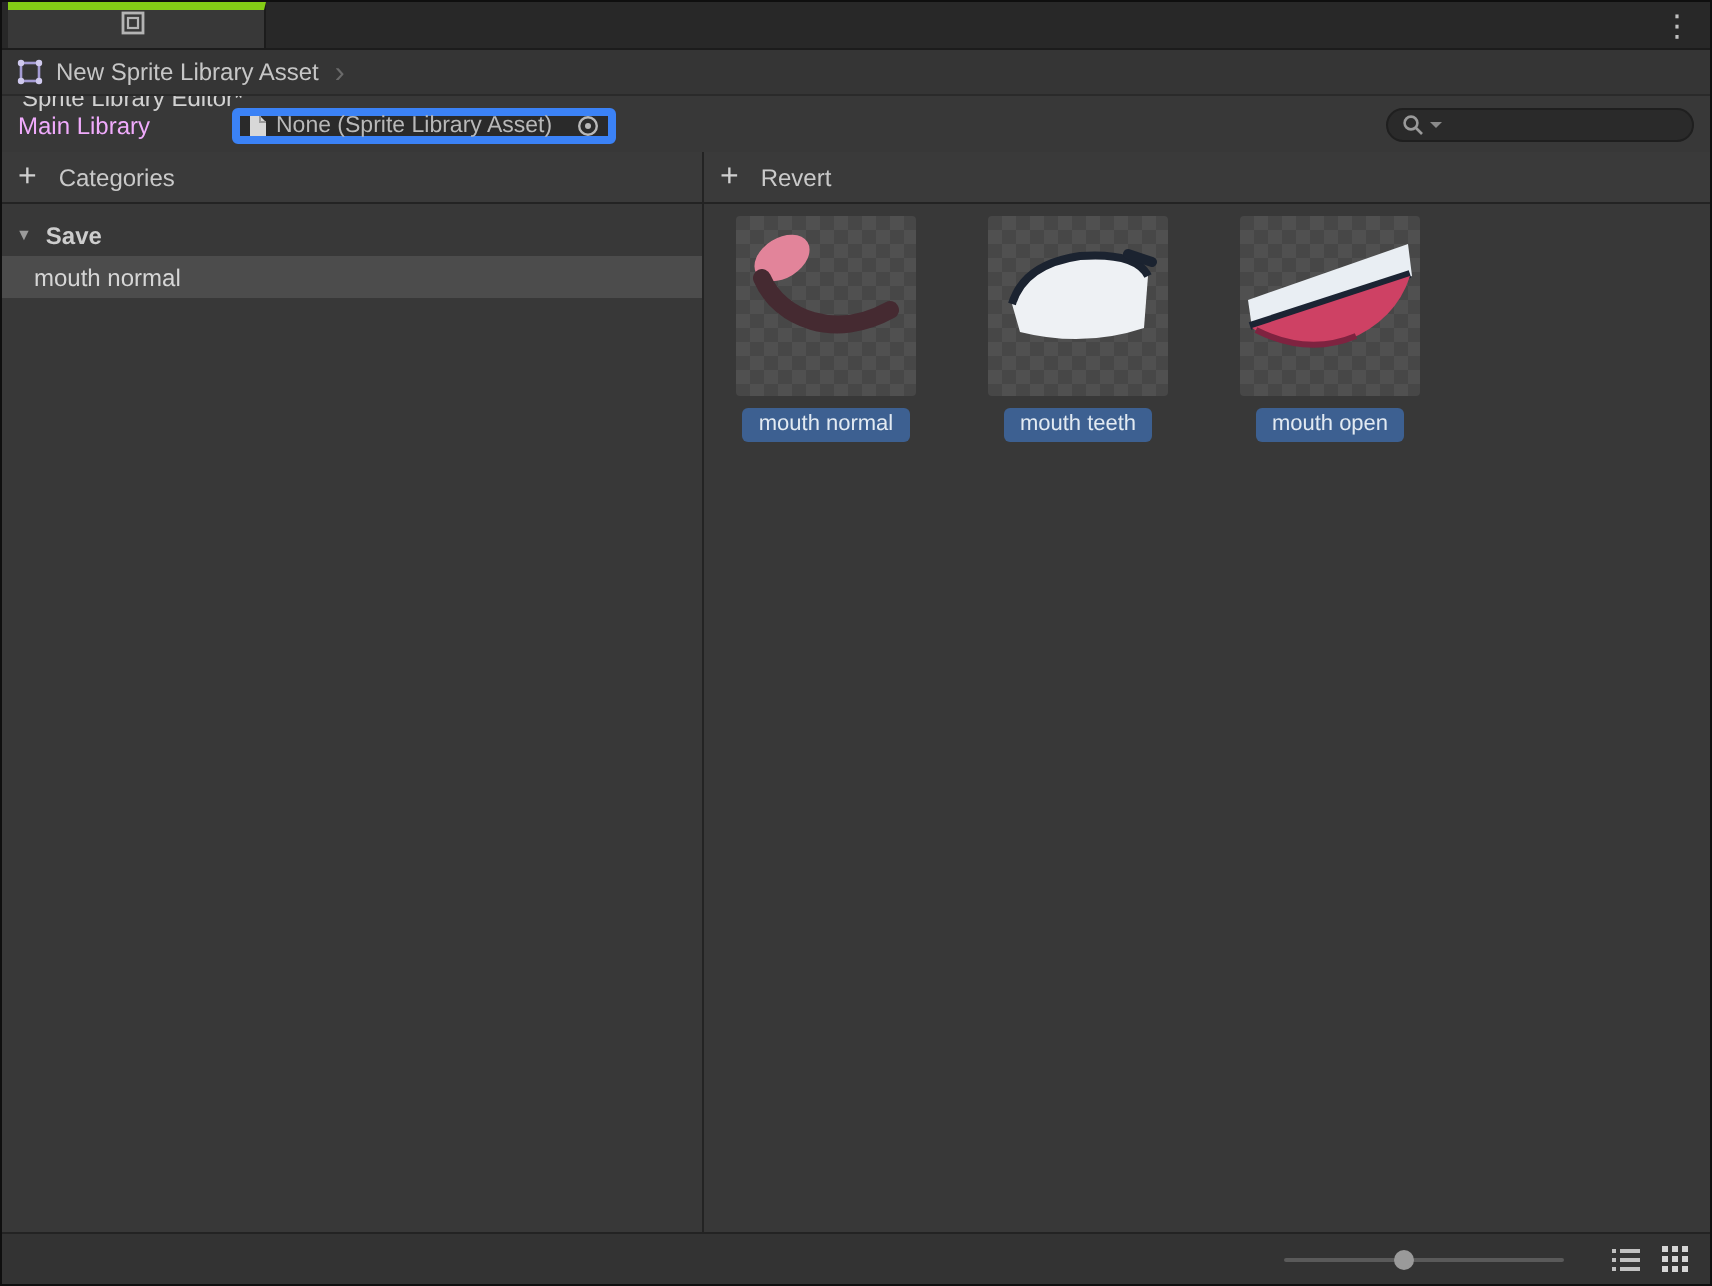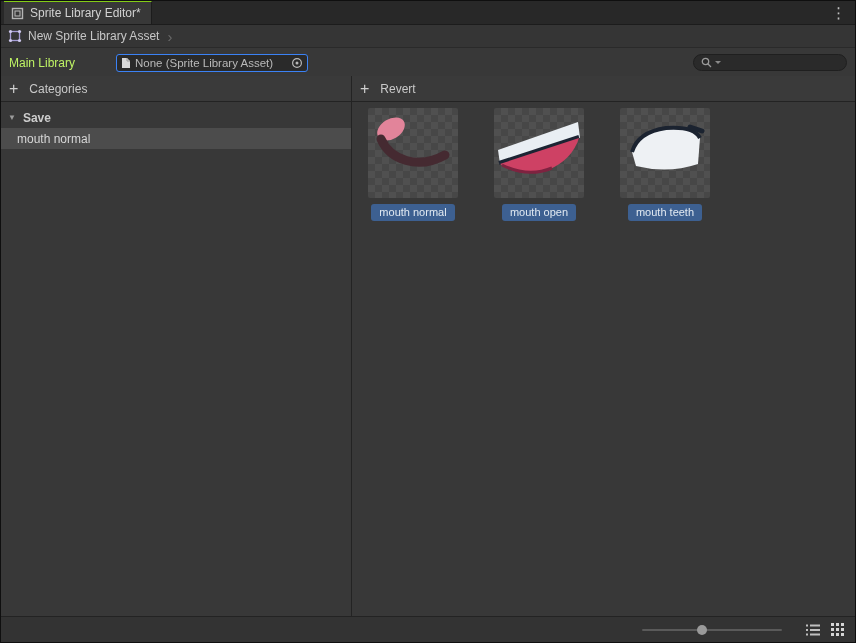--- a/index.html
+++ b/index.html
@@ -6,43 +6,43 @@
   html,body { background:#1e1e1e; }
   body { font-family:"Liberation Sans", sans-serif; }
   .window{
     position:relative; width:856px; height:643px;
     background:var(--window-bg,#383838); color:#c8c8c8;
     border:1px solid #0f0f0f; overflow:hidden; font-size:12px;
   }
   
   .tabstrip{ position:absolute; top:0; left:0; right:0; height:24px;
     background:#282828; border-bottom:1px solid #1c1c1c; display:flex; align-items:stretch; }
-  .tab{ margin-left:3px; display:flex; align-items:center; gap:6px;
+  .tab{ margin-left:3px; display:flex; align-items:center; gap:24px;
     background:var(--window-bg,#383838); padding:0 10px 0 7px; color:#d2d2d2;
-    border-right:1px solid #1c1c1c; border-top:1px solid #84cc16; }
+    border-right:1px solid #1c1c1c; border-top:4px solid #84cc16;flex-direction:column; }
   .kebab{ margin-left:auto; display:flex; align-items:center; padding:0 9px;
     color:#c0c0c0; font-size:15px; cursor:default; }
   
   .toolbar{ position:absolute; top:24px; left:0; right:0; height:23px;
     background:#353535; border-bottom:1px solid #2a2a2a;
     display:flex; align-items:center; padding:0 7px; }
   .crumb{ display:flex; align-items:center; gap:6px; color:#c6c6c6; }
   .crumb-chevron{ color:#6a6a6a; font-size:15px; margin-left:2px; }
   .toolbar-right{ margin-left:auto; display:flex; align-items:center; }
   .btn{ height:18px; padding:0 10px; background:#585858; border:1px solid #2e2e2e;
     border-radius:3px; color:#e6e6e6; display:flex; align-items:center; margin-left:7px; cursor:default; }
   .checkbox{ width:13px; height:13px; background:#2a2a2a; border:1px solid #191919;
     border-radius:2px; margin:0 5px 0 12px; }
   .autosave-label{ color:#c6c6c6; margin-right:2px; }
   
   .libraryrow{ position:absolute; top:48px; left:0; right:0; height:27px;
     display:flex; align-items:center; padding:0 8px; }
-  .mainlib-label{ width:107px; color:#bef264; }
+  .mainlib-label{ width:107px; color:#f0abfc; }
   .objfield{ display:flex; align-items:center; gap:4px; height:18px; width:192px;
-    background:#2a2a2a; border:1px solid #3b82f6; border-radius:3px; padding:0 2px 0 4px;
+    background:#2a2a2a; border:4px solid #3b82f6; border-radius:3px; padding:0 2px 0 4px;
     color:#b9b9b9; font-size:11.5px; }
   .objfield-text{ flex:1; white-space:nowrap; overflow:hidden; }
   .picker{ display:flex; align-items:center; justify-content:center; width:16px; height:16px; }
   .searchfield{ margin-left:auto; display:flex; align-items:center; gap:3px;
     width:154px; height:17px; background:#2a2a2a; border:1px solid #1f1f1f;
     border-radius:9px; padding:0 7px; }
   .searchfield input{ flex:1; background:transparent; border:none; outline:none;
     color:#cfcfcf; font-family:inherit; font-size:11px; min-width:0; }
   .search-caret{ width:0; height:0; border-left:3px solid transparent;
     border-right:3px solid transparent; border-top:3px solid #8a8a8a; }
@@ -174,38 +174,38 @@
               <ellipse cx="23" cy="21" rx="15" ry="10" transform="rotate(-32 23 21)" fill="#e2849a"></ellipse>
               <path d="M13 31 C 22 52, 50 62, 77 47" fill="none" stroke="#452a31" stroke-width="9" stroke-linecap="round"></path>
             </svg>
           </div>
           <span class="pill">mouth normal</span>
         </div>
 
         <div class="labelitem">
           <div class="thumb">
             <svg width="90" height="90" viewBox="0 0 90 90">
+              <path d="M12 44 Q 18 24 46 20 Q 76 18 80 30 L 78 56 Q 48 66 16 58 Z" fill="#eef1f4"></path>
+              <path d="M12 44 Q 18 24 46 20 Q 74 18 80 30" stroke="#1b2330" stroke-width="4" fill="none"></path>
+              <path d="M70 19 L 82 23" stroke="#1b2330" stroke-width="5" stroke-linecap="round"></path>
+            </svg>
+          </div>
+          <span class="pill">mouth teeth</span>
+        </div>
+
+        <div class="labelitem">
+          <div class="thumb">
+            <svg width="90" height="90" viewBox="0 0 90 90">
               <polygon points="4,42 84,14 86,30 6,56" fill="#e9eef3"></polygon>
               <path d="M5 55 L 85 29" stroke="#1c2433" stroke-width="4"></path>
               <path d="M6 56 L 85 30 Q 78 52 54 62 Q 26 70 6 56 Z" fill="#ce4164"></path>
               <path d="M8 57 Q 34 70 58 60" stroke="#7e2340" stroke-width="3" fill="none"></path>
             </svg>
           </div>
           <span class="pill">mouth open</span>
-        </div>
-
-        <div class="labelitem">
-          <div class="thumb">
-            <svg width="90" height="90" viewBox="0 0 90 90">
-              <path d="M12 44 Q 18 24 46 20 Q 76 18 80 30 L 78 56 Q 48 66 16 58 Z" fill="#eef1f4"></path>
-              <path d="M12 44 Q 18 24 46 20 Q 74 18 80 30" stroke="#1b2330" stroke-width="4" fill="none"></path>
-              <path d="M70 19 L 82 23" stroke="#1b2330" stroke-width="5" stroke-linecap="round"></path>
-            </svg>
-          </div>
-          <span class="pill">mouth teeth</span>
         </div>
 
       </div>
     </div>
   </div>
 
   <div class="bottombar">
     <div class="slider">
       <div class="slider-track"></div>
       <div class="slider-handle" style="left: 43%;"></div>

